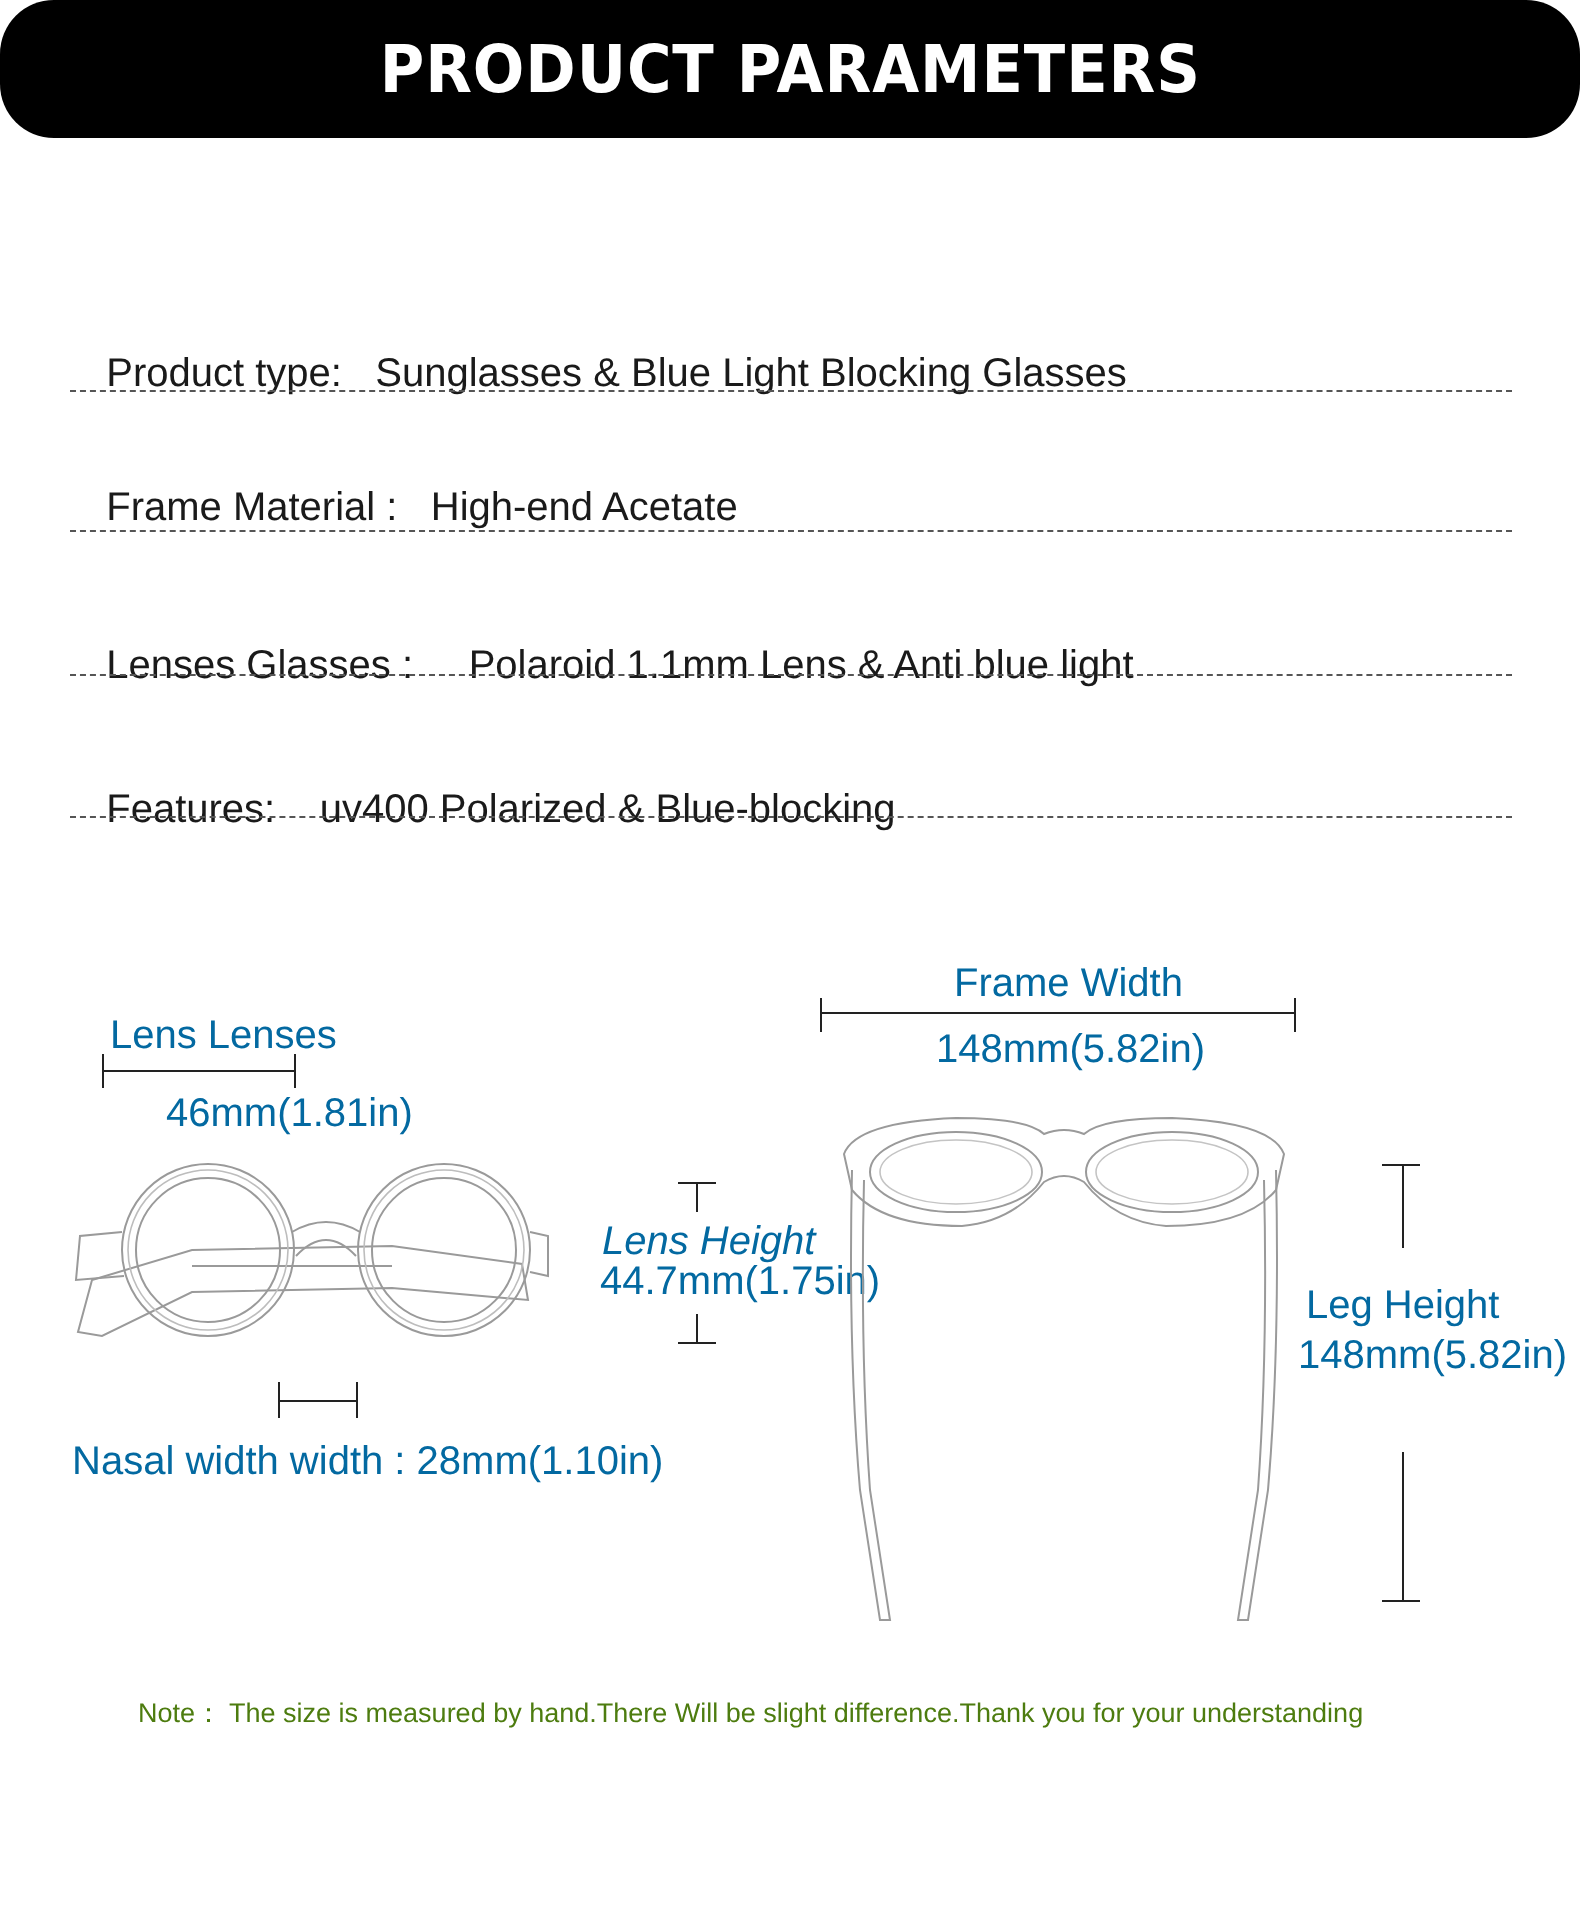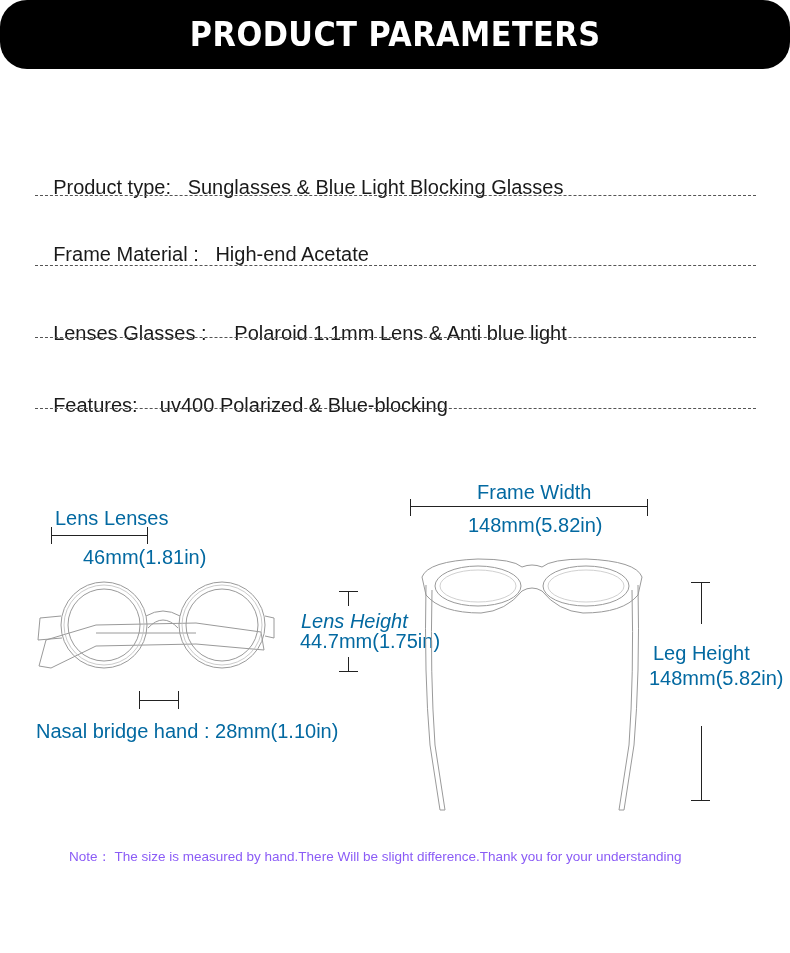--- a/index.html
+++ b/index.html
@@ -18,21 +18,21 @@
   .param-row { position: absolute; left: 42px; font-size: 20px; white-space: pre; color: #1a1a1a; }
   .param-row span { display: inline-block; }
   .divider {
     position: absolute; left: 35px; width: 721px; height: 0;
     border-top: 1px dashed #555555;
   }
 
   .lbl { position: absolute; font-size: 20px; color: #0369a1; white-space: nowrap; }
   .dim { position: absolute; background: #222; }
 
-  .note { position: absolute; left: 69px; top: 848px; font-size: 13.5px; color: #8b5cf6; white-space: nowrap; }
+  .note { position: absolute; left: 69px; top: 848px; font-size: 13.5px; color: #4d7c0f; white-space: nowrap; }
 
   svg { position: absolute; overflow: visible; }
 </style>
 </head>
 <body>
 
 <div class="banner">
   <div class="banner-title">PRODUCT PARAMETERS</div>
 </div>
 
@@ -89,21 +89,21 @@
 <div class="dim" style="left:339px; top:591px; width:19px; height:1px;"></div>
 <div class="dim" style="left:348px; top:591px; width:1px; height:15px;"></div>
 <div class="lbl" style="left:301px; top:610px;font-style:italic;">Lens Height</div>
 <div class="lbl" style="left:285px; top:630px;margin-left:15px;">44.7mm(1.75in)</div>
 <div class="dim" style="left:348px; top:657px; width:1px; height:14px;"></div>
 <div class="dim" style="left:339px; top:671px; width:19px; height:1px;"></div>
 
 <div class="dim" style="left:139px; top:700px; width:39px; height:1px;"></div>
 <div class="dim" style="left:139px; top:691px; width:1px; height:18px;"></div>
 <div class="dim" style="left:178px; top:691px; width:1px; height:18px;"></div>
-<div class="lbl" style="left:36px; top:720px;">Nasal bridge hand : 28mm(1.10in)</div>
+<div class="lbl" style="left:36px; top:720px;">Nasal width width : 28mm(1.10in)</div>
 
 <div class="lbl" style="left:477px; top:481px;">Frame Width</div>
 <div class="dim" style="left:410px; top:506px; width:238px; height:1px;"></div>
 <div class="dim" style="left:410px; top:499px; width:1px; height:17px;"></div>
 <div class="dim" style="left:647px; top:499px; width:1px; height:17px;"></div>
 <div class="lbl" style="left:468px; top:514px;">148mm(5.82in)</div>
 
 <svg style="left:418px; top:555px;" width="228" height="258" viewBox="0 0 228 258">
   <g fill="none" stroke="#9a9a9a" stroke-width="1">
 

